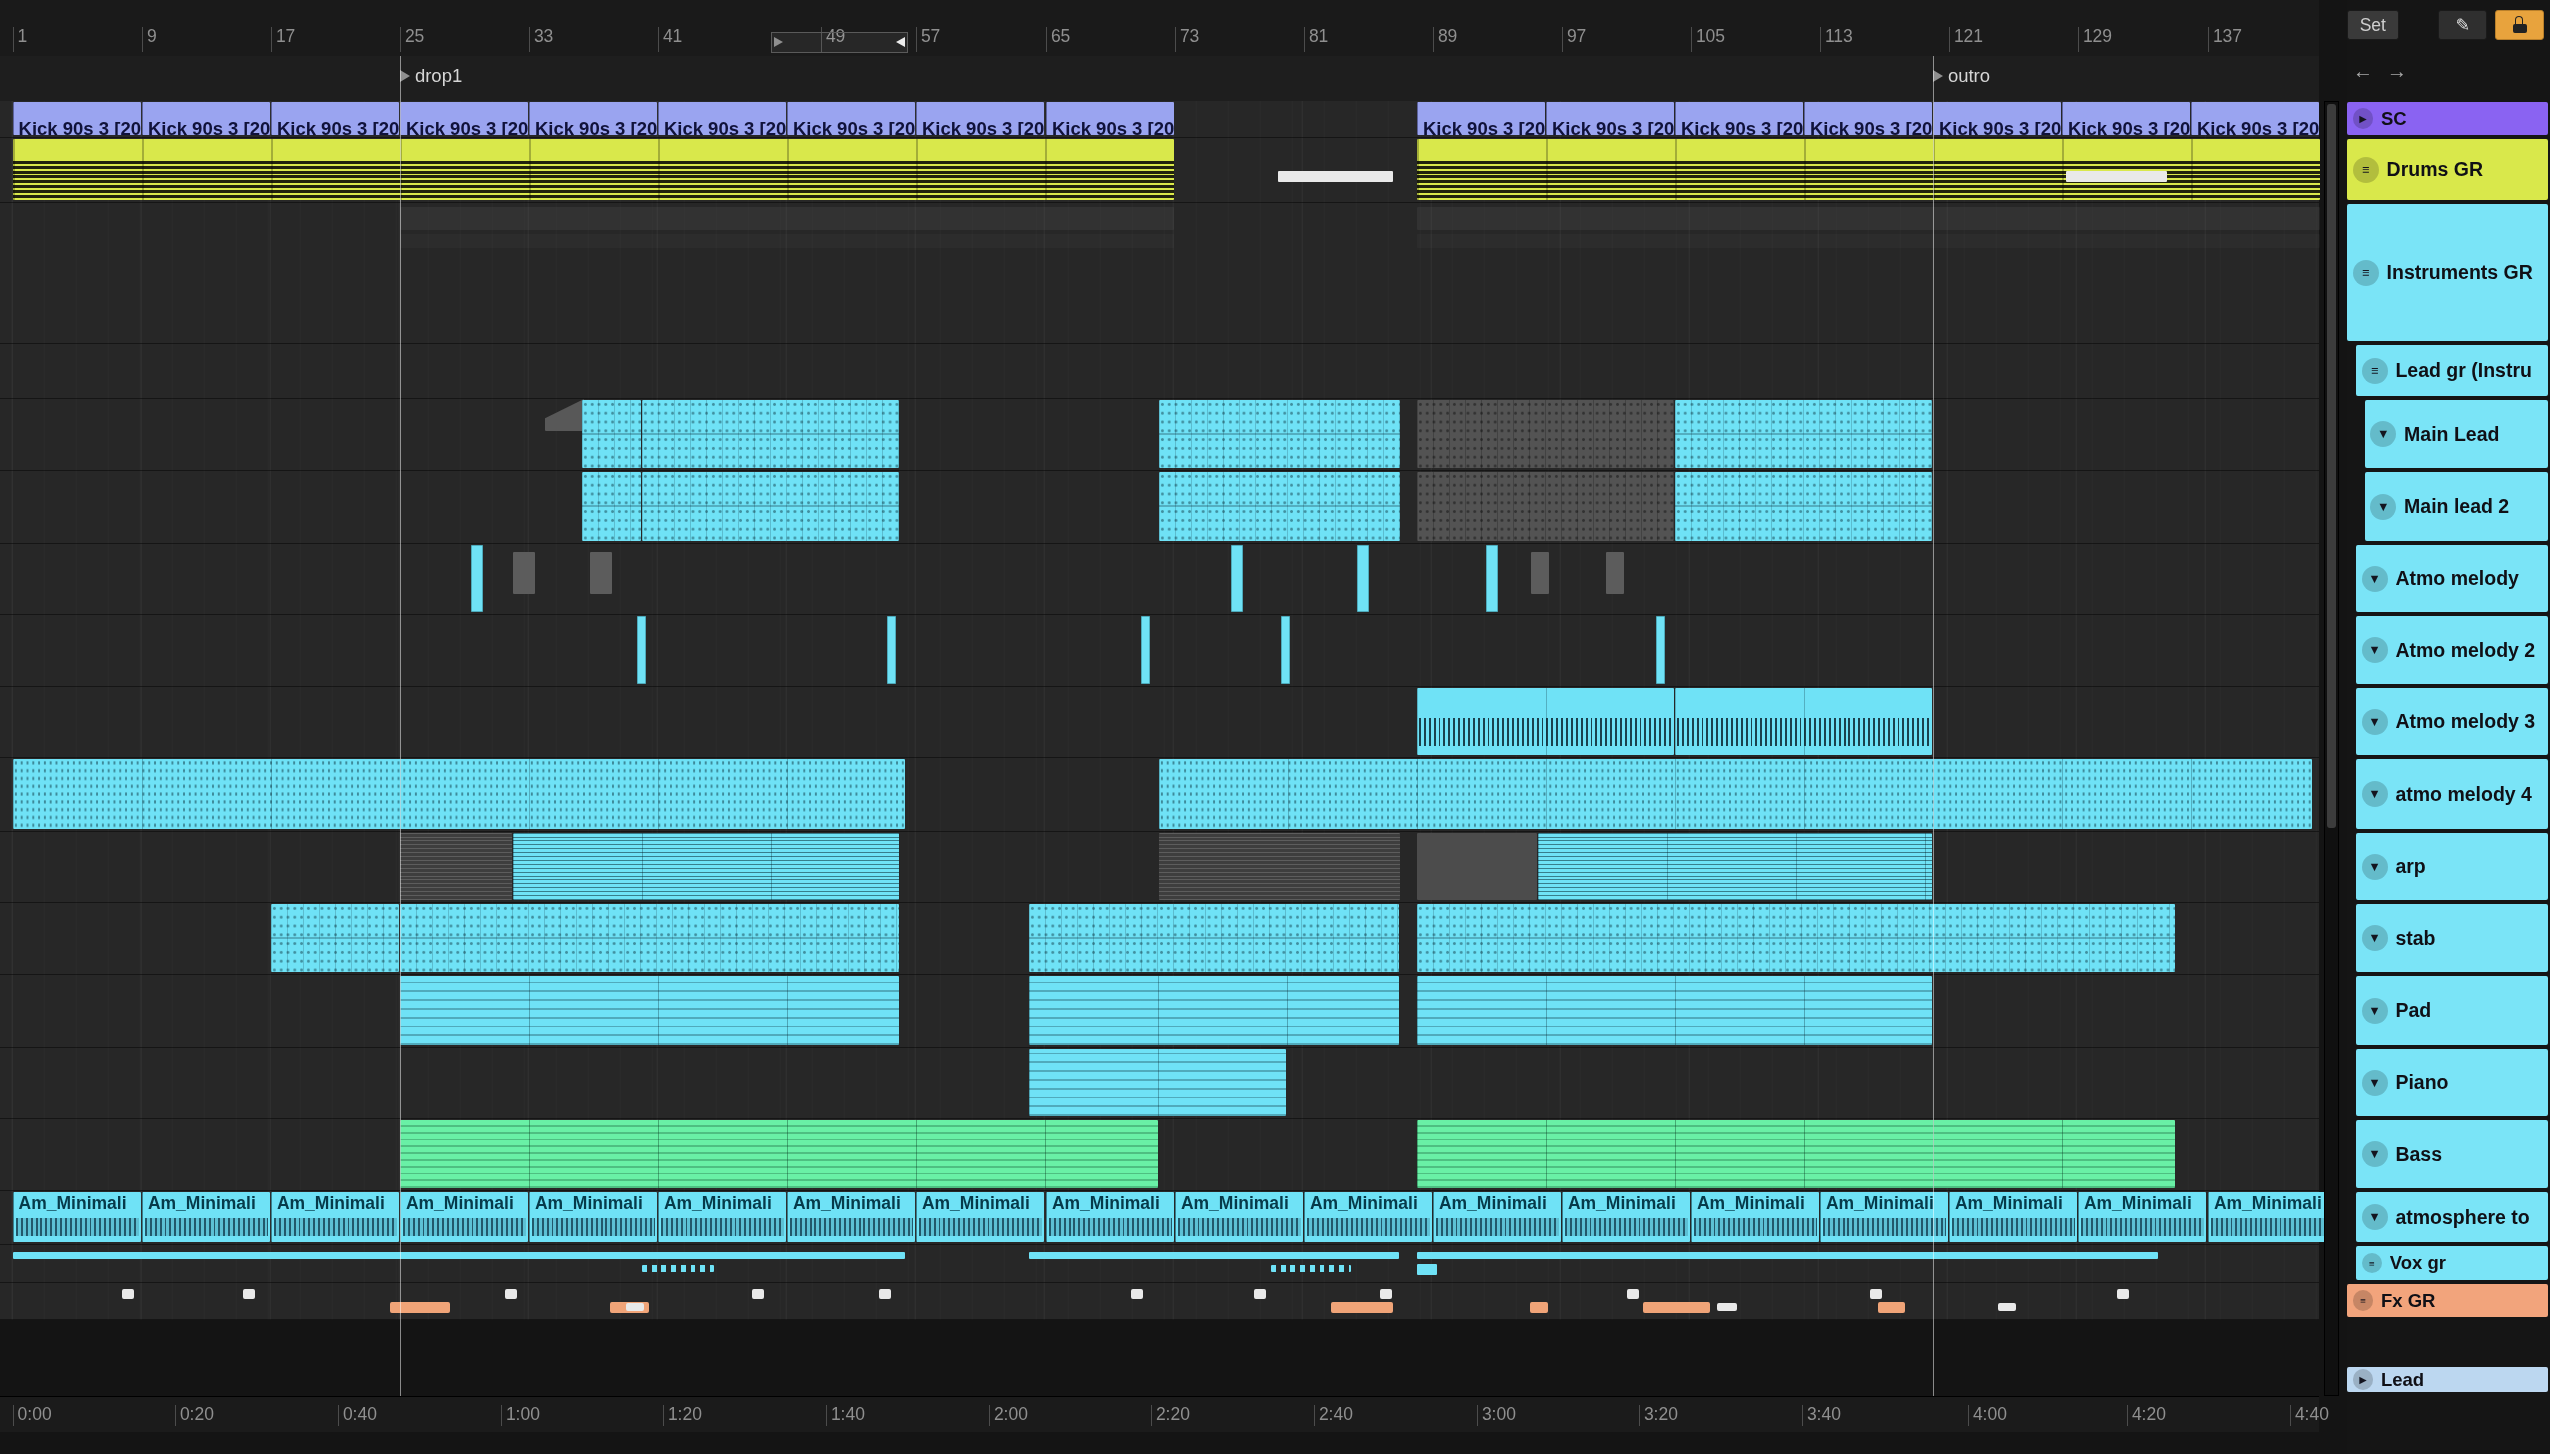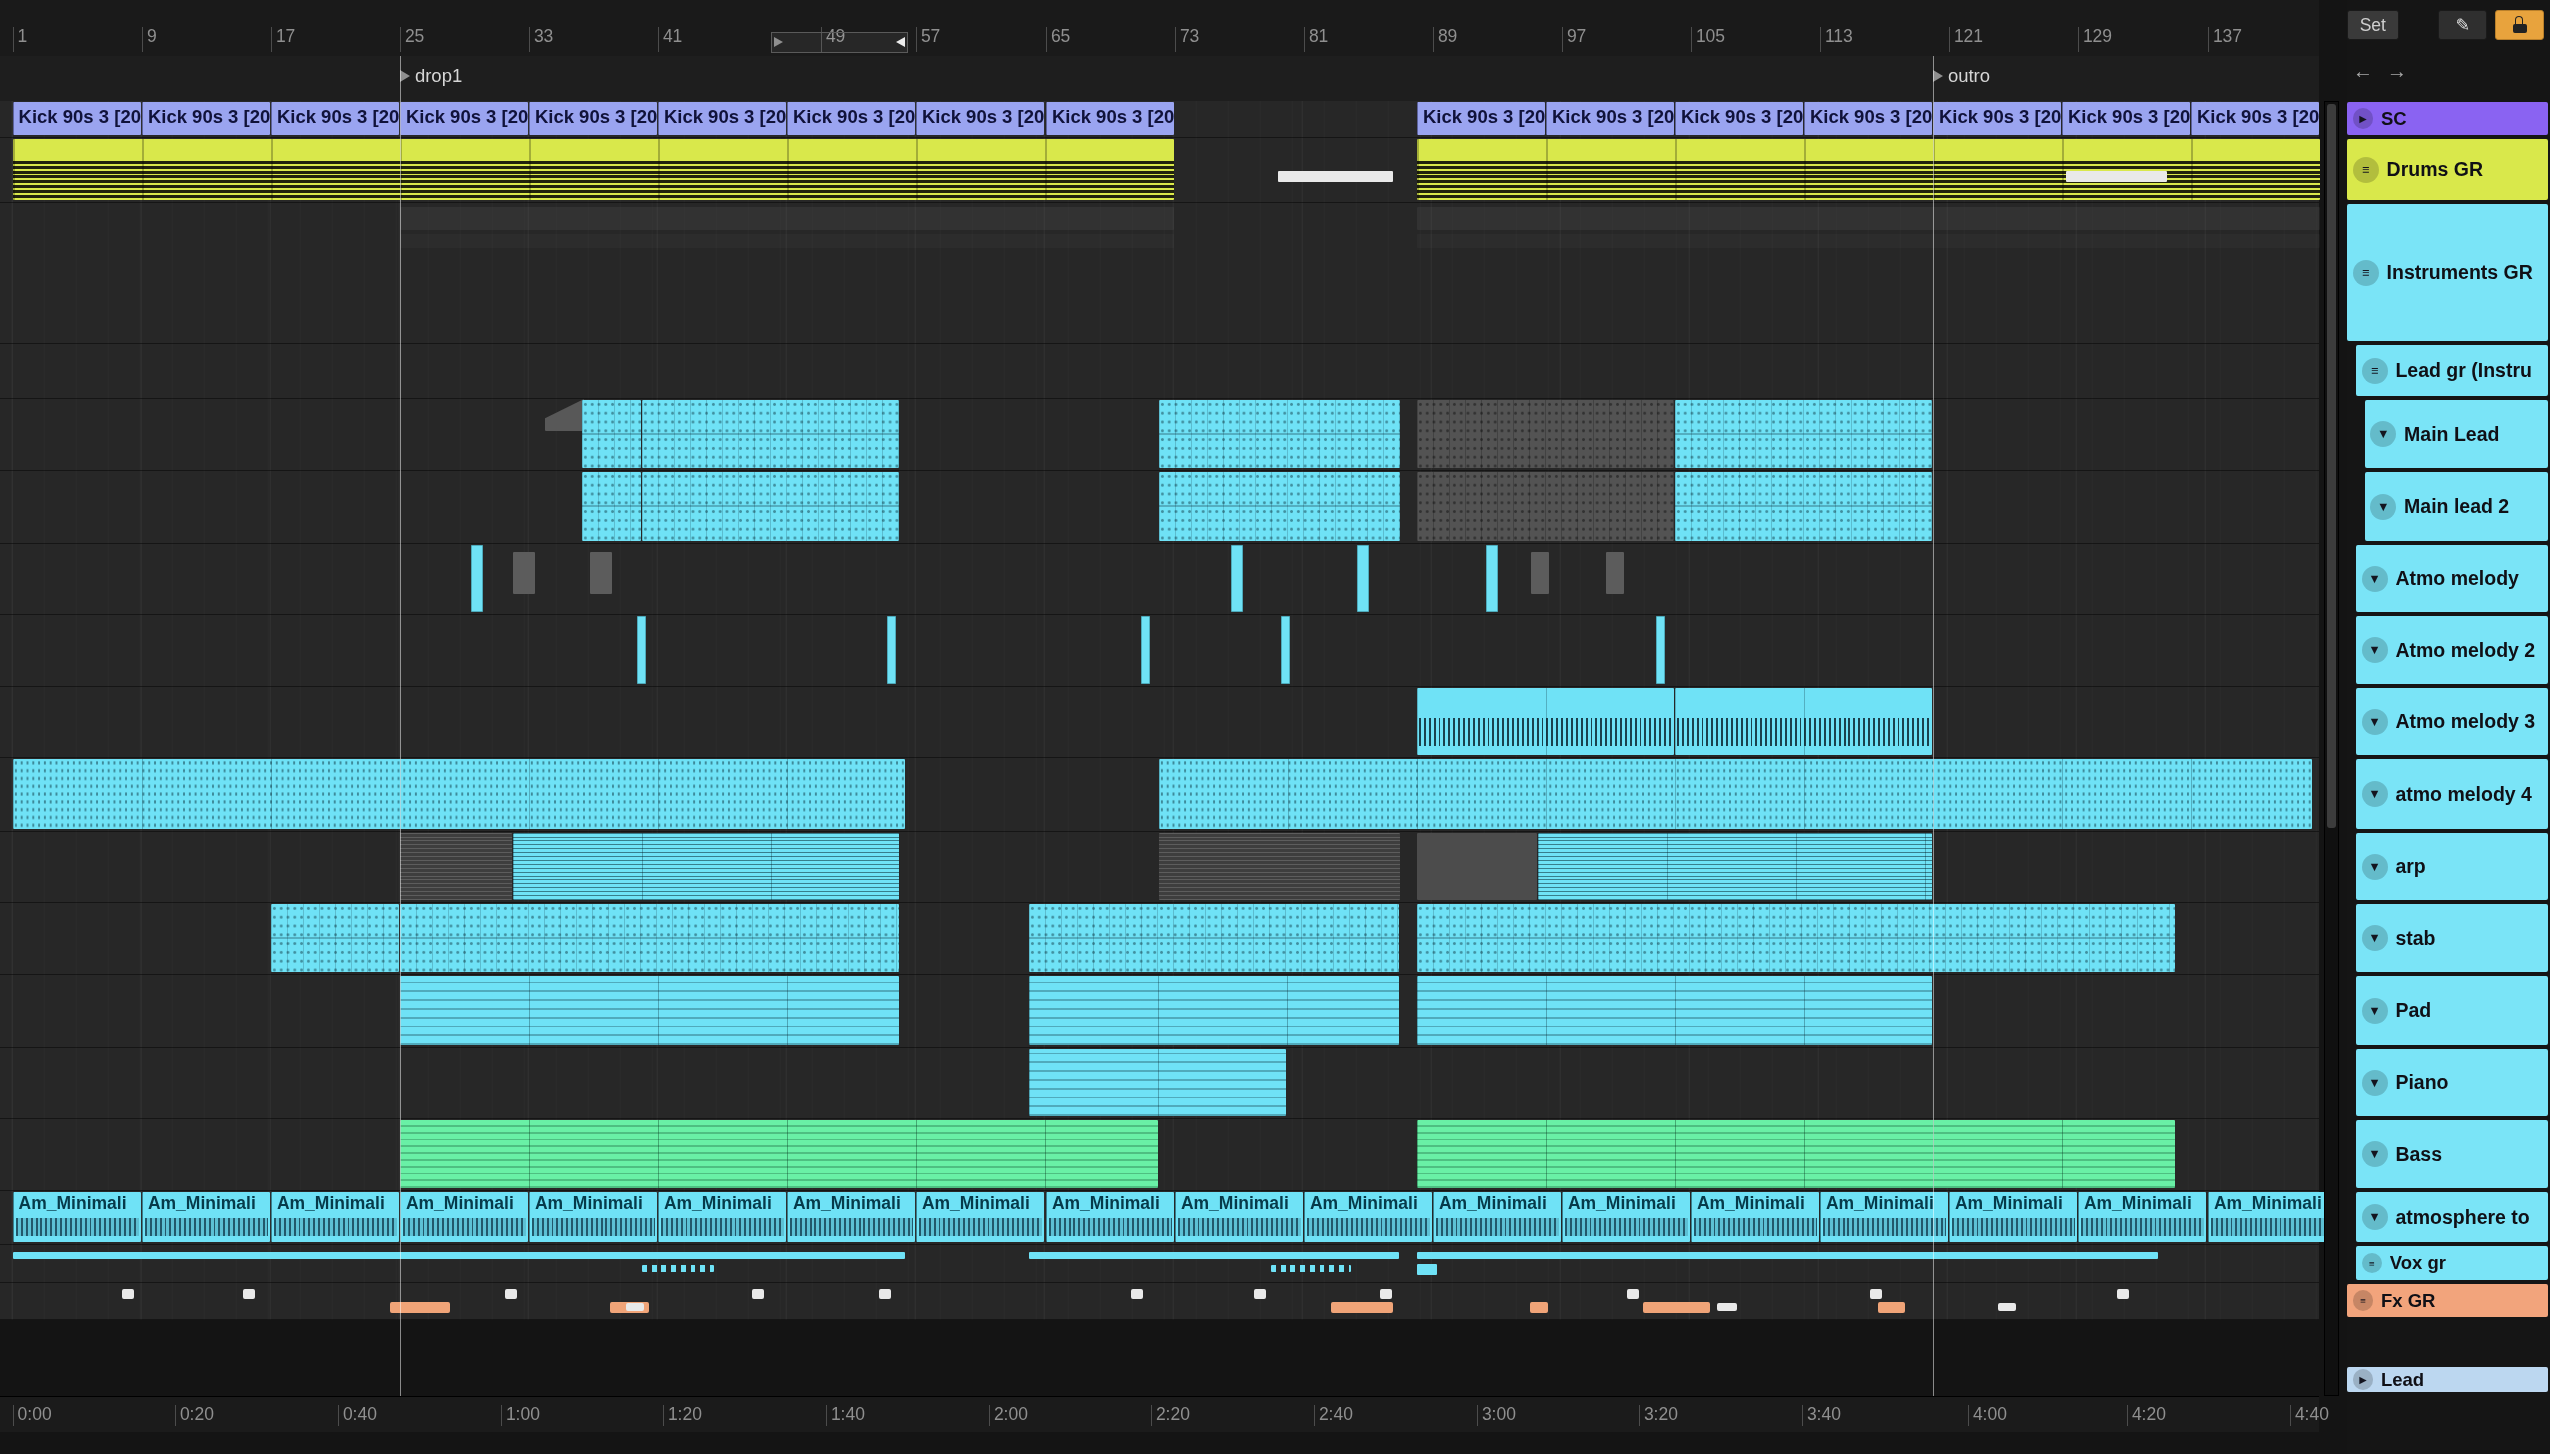--- a/index.html
+++ b/index.html
@@ -22,21 +22,21 @@
         background-image:repeating-linear-gradient(90deg,rgba(255,255,255,.05) 0 1px,transparent 1px 129px),
                          repeating-linear-gradient(90deg,rgba(255,255,255,.02) 0 1px,transparent 1px 32px);
         background-position:11.7px 0,11.7px 0;}
   .drop-hint{position:absolute;left:0;right:0;top:50%;transform:translateY(-50%);text-align:center;color:#9f9f9f;font-size:19.5px;}
   .sel-len{position:absolute;right:5.8px;top:0;color:#8f8f8f;font-size:21.4px;}
 
   
   .clip{position:absolute;top:1px;height:calc(100% - 2.9px);border-radius:1px;box-sizing:border-box;}
   .cliplabel{font-size:18.5px;font-weight:bold;color:#10123a;white-space:nowrap;display:block;padding:1.9px 0 0 4.9px;}
   .kick{background:var(--kick);overflow:hidden;border-left:1px solid rgba(0,0,30,.4);}
-  .kick .cliplabel{padding-top:4px;}
+  .kick .cliplabel{padding-top:16px;}
   .audio{background:var(--cyan);overflow:hidden;border-left:1px solid rgba(0,30,40,.5);}
   .audio .cliplabel{color:#063a4a;font-size:17.5px;padding-top:1px;}
   .audio::after{content:"";position:absolute;left:1.9px;right:1.9px;top:52%;height:36%;
         background:repeating-linear-gradient(90deg,rgba(8,42,60,.75) 0 1.9px,rgba(8,42,60,.18) 1.9px 4.9px);}
   .drum{background-color:#21230d;
         background-image:repeating-linear-gradient(90deg,rgba(0,0,0,.25) 0 1.9px,transparent 1.9px 129px),
                          linear-gradient(180deg,var(--yellow) 0 36%,rgba(0,0,0,0) 36%),
                          repeating-linear-gradient(0deg,var(--yellow) 0 1.9px,rgba(0,0,0,0) 1.9px 4.9px);}
   .whitebar{background:var(--white);}
   .ghost{background:rgba(255,255,255,.05);}

